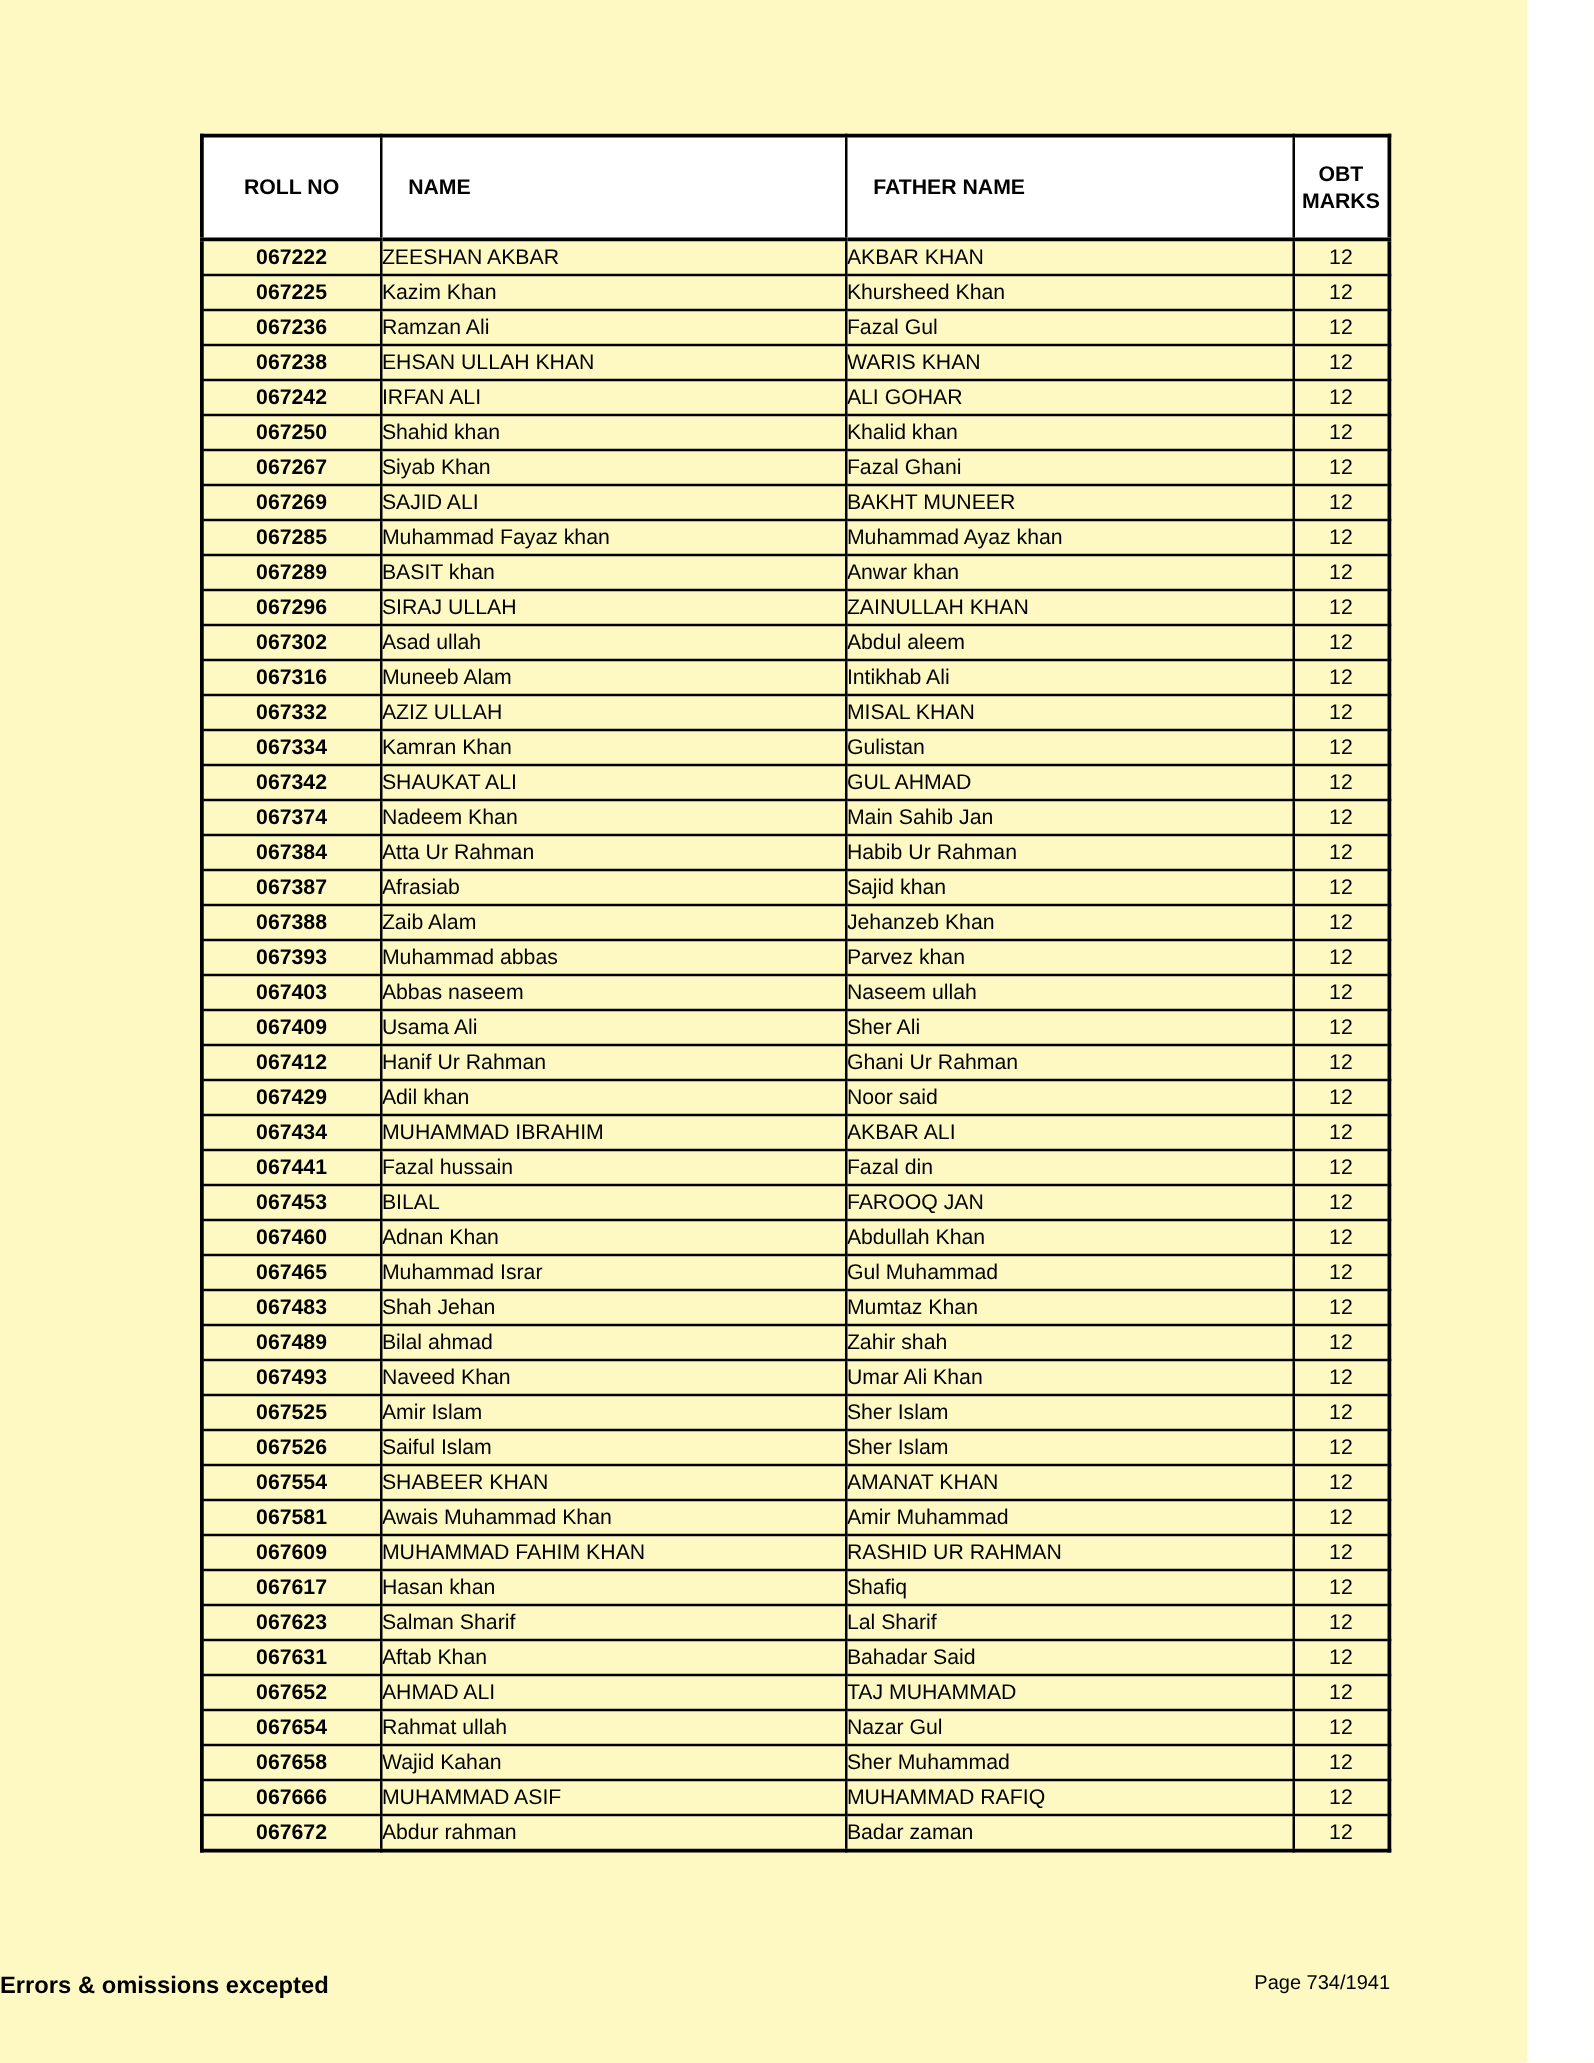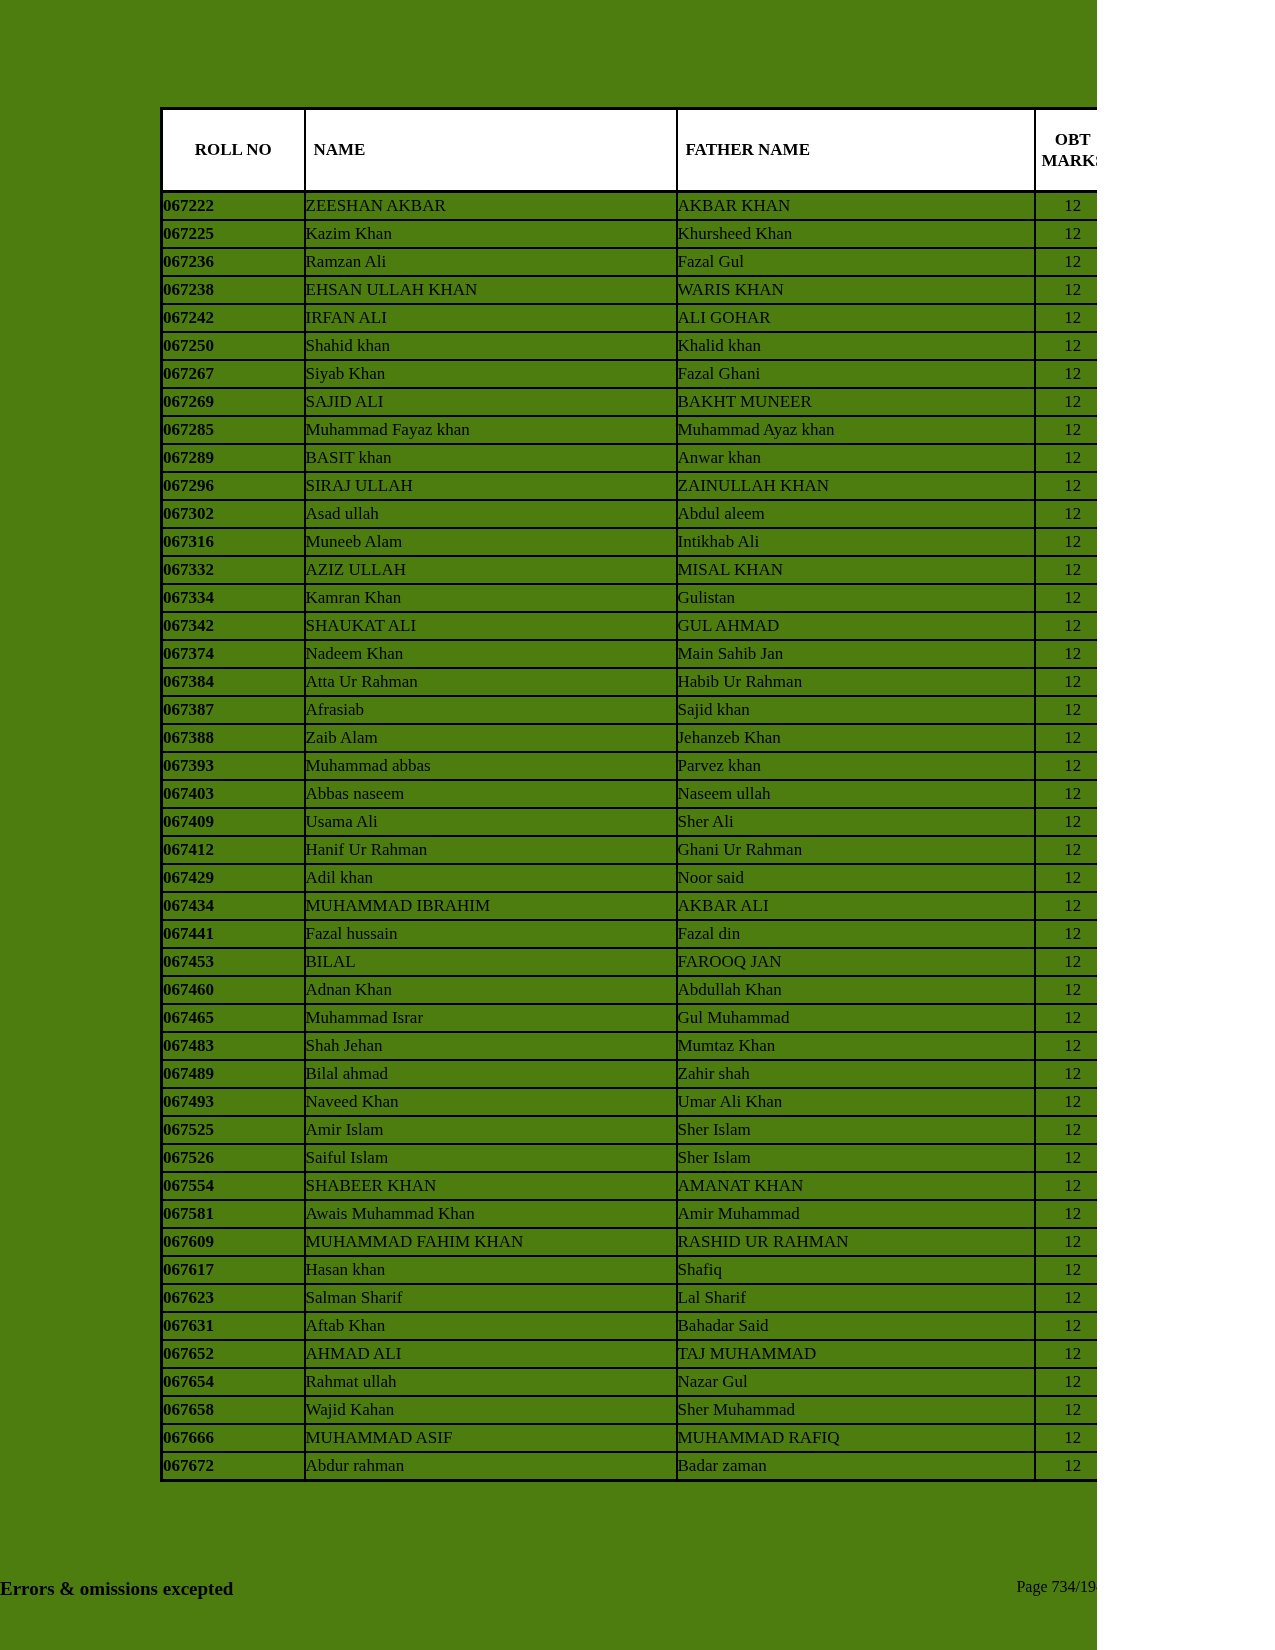--- a/index.html
+++ b/index.html
@@ -2,24 +2,24 @@
 <html><head>
 <meta charset="utf-8">
 <style>
   html, body {
     margin: 0;
     padding: 0;
     background: #ffffff;
   }
   .page {
     position: relative;
-    width: 1097px;
+    width: 1222px;
     height: 1650px;
-    background: #4d7c0f;
-    font-family: Liberation Serif, serif;
+    background: #fef9c3;
+    font-family: Liberation Sans, sans-serif;
     color: #000000;
     overflow: hidden;
   }
   table.results {
     position: absolute;
     left: 160px;
     top: 107px;
     width: 950px;
     border-collapse: collapse;
     table-layout: fixed;
@@ -33,32 +33,33 @@
   table.results thead th {
     height: 78px;
     font-size: 17px;
     font-weight: bold;
     line-height: 1.25;
     vertical-align: middle;
     background: #ffffff;
     border-bottom-width: 3px;
   }
   th.col-roll { text-align: center; }
-  th.col-name, th.col-father { text-align: left; padding-left: 8px; }
+  th.col-name, th.col-father { text-align: left; padding-left: 21px; }
   th.col-marks { text-align: center; padding: 0 6px; margin-top: 16px; }
   table.results tbody td {
     height: 26px;
     font-size: 17px;
     line-height: 22px;
     padding: 0;
     vertical-align: middle;
     white-space: nowrap;
     overflow: hidden;
   }
   td.cell-roll {
+    text-align: center;
     font-weight: bold;
   }
   td.cell-name, td.cell-father {
     text-align: left;
     padding-left: 5px;
   }
   td.cell-marks {
     text-align: center;
     font-weight: normal;
   }

